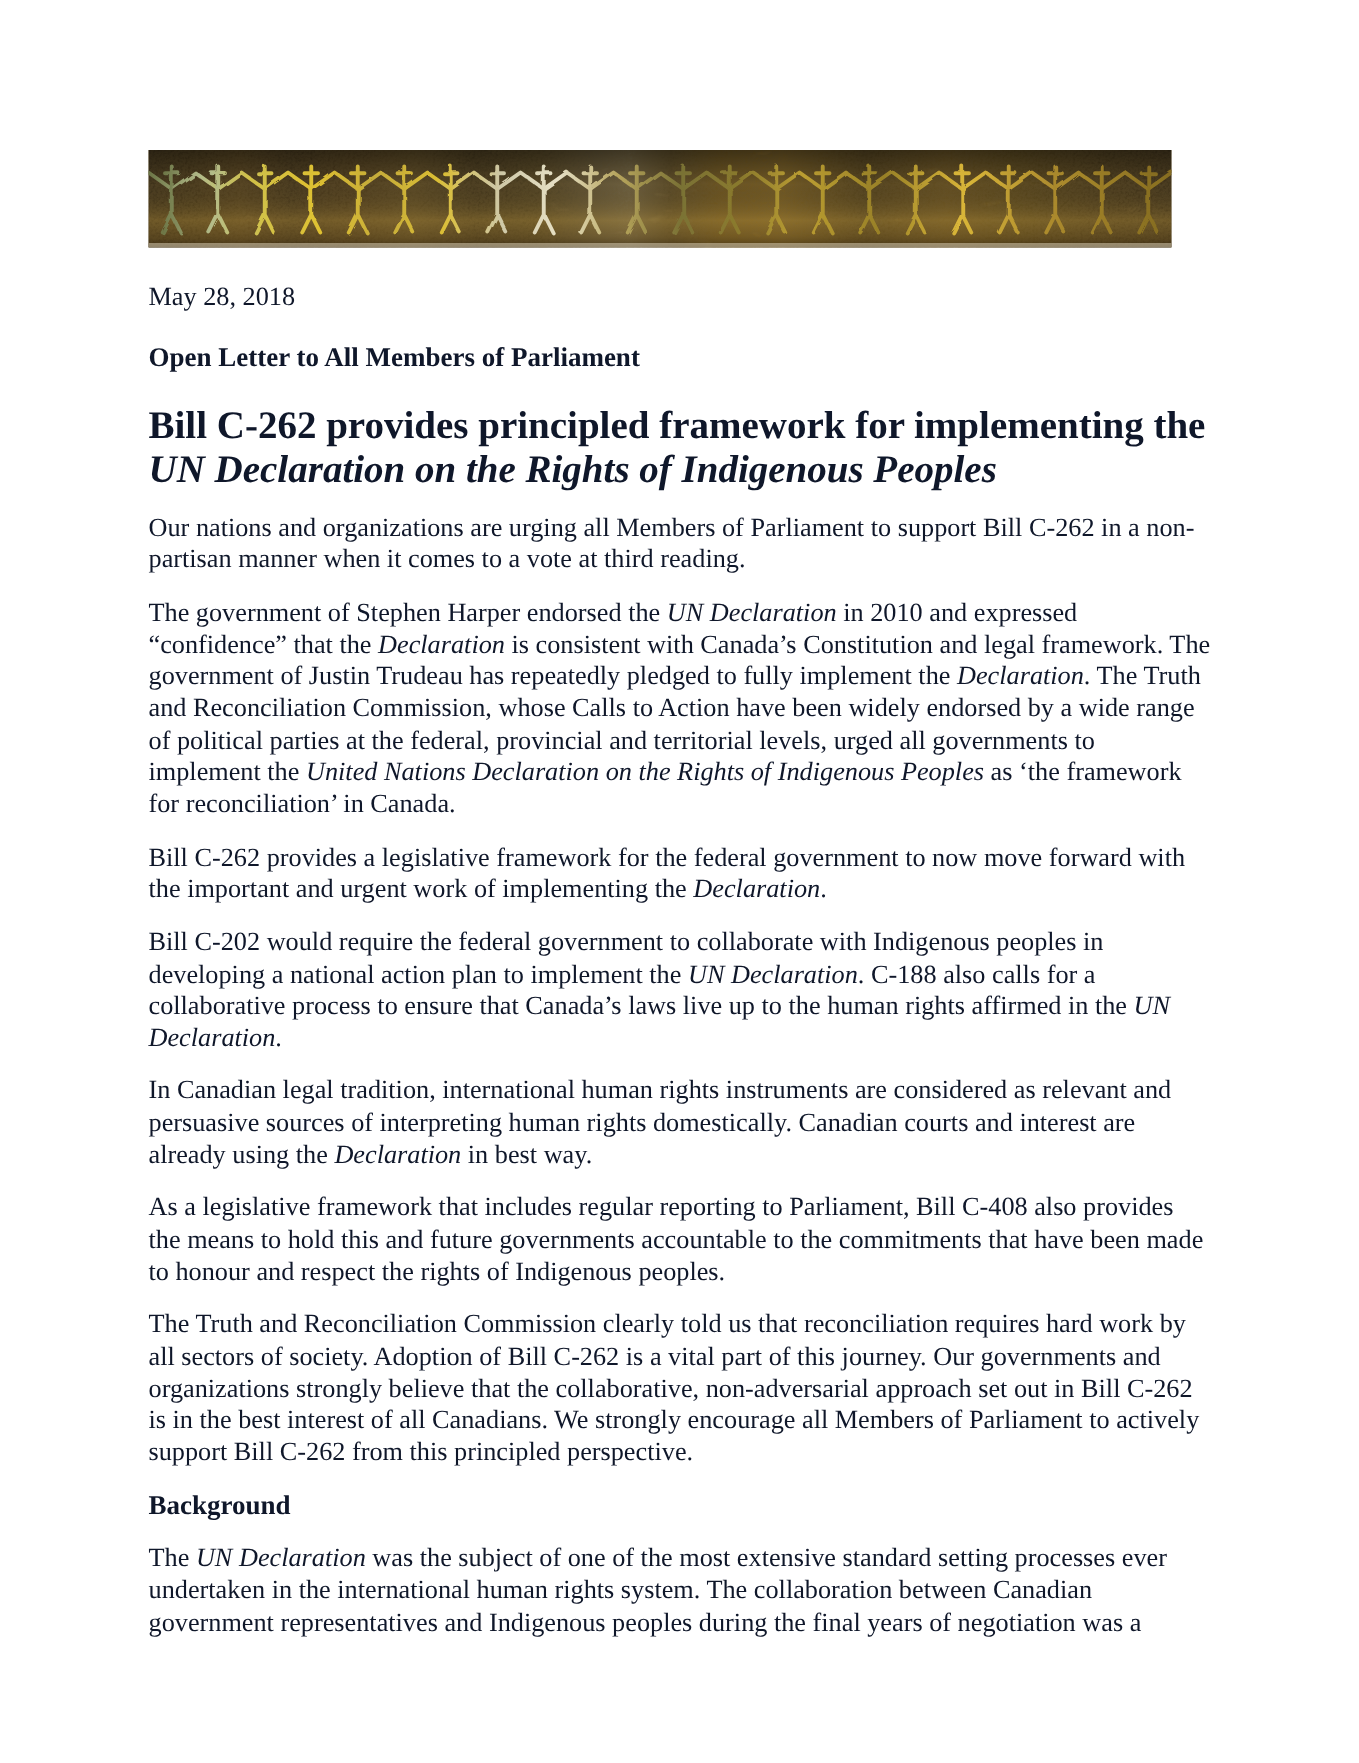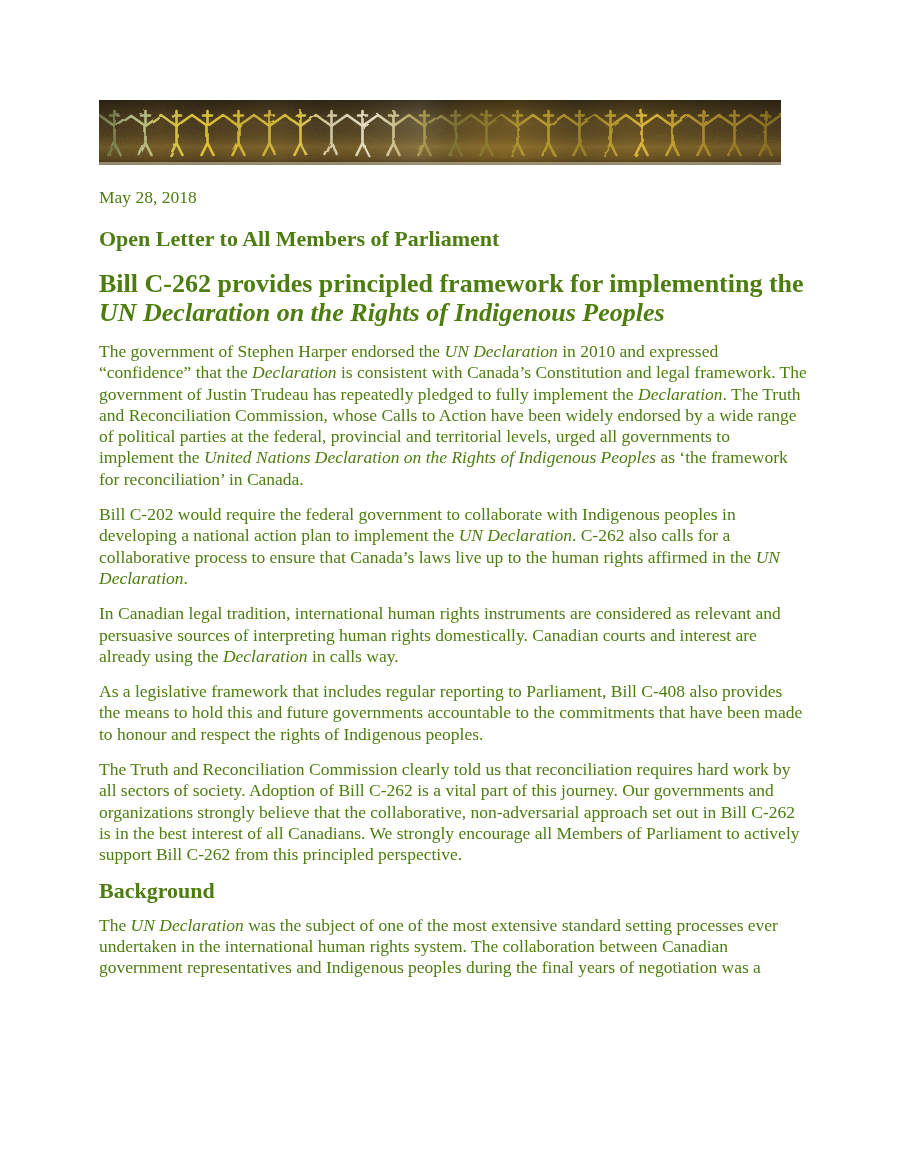--- a/index.html
+++ b/index.html
@@ -4,54 +4,54 @@
 <style>
   html, body { margin: 0; padding: 0; background: #ffffff; }
   .page {
     position: relative;
     width: 906px;
     height: 1175px;
     box-sizing: border-box;
     padding: 100px 99px 0 99px;
     background: #ffffff;
     font-family: "Liberation Serif", "DejaVu Serif", serif;
-    color: #4d7c0f;
+    color: #0f172a;
     overflow: hidden;
   }
   .banner {
     width: 682px;
     height: 65px;
     display: block;
   }
   .banner svg { display: block; }
   .date {
     font-size: 17.5px;
     line-height: 21px;
     margin: 22px 0 0 0;
   }
   .salutation {
-    font-size: 22px;
+    font-size: 18px;
     line-height: 21px;
     font-weight: 700;
     margin: 20px 0 0 0;
   }
   .title {
     font-size: 26px;
     line-height: 29px;
     font-weight: 700;
     margin: 20px 0 0 0;
   }
   .title em { font-style: italic; }
   .letter-body p.body {
     font-size: 17.5px;
     line-height: 21.3px;
     margin: 14px 0 0 0;
   }
   .letter-body p.heading {
-    font-size: 22px;
+    font-size: 18px;
     line-height: 21.3px;
     font-weight: 700;
     margin: 14px 0 0 0;
   }
   .letter-body em { }
 </style>
 </head>
 <body>
 
 <div class="page">
@@ -129,22 +129,24 @@
     </svg>
   </div>
 
   <p class="date">May 28, 2018</p>
 
   <p class="salutation">Open Letter to All Members of Parliament</p>
 
   <h1 class="title"><span>Bill C-262 provides principled framework for implementing the </span><em>UN Declaration on the Rights of Indigenous Peoples</em></h1>
 
   <div class="letter-body">
+      <p class="body"><span>Our nations and organizations are urging all Members of Parliament to support Bill C-262 in a non-partisan manner when it comes to a vote at third reading.</span></p>
       <p class="body"><span>The government of Stephen Harper endorsed the </span><em>UN Declaration</em><span> in 2010 and expressed “confidence” that the </span><em>Declaration</em><span> is consistent with Canada’s Constitution and legal framework. The government of Justin Trudeau has repeatedly pledged to fully implement the </span><em>Declaration</em><span>. The Truth and Reconciliation Commission, whose Calls to Action have been widely endorsed by a wide range of political parties at the federal, provincial and territorial levels, urged all governments to implement the </span><em>United Nations Declaration on the Rights of Indigenous Peoples</em><span> as ‘the framework for reconciliation’ in Canada.</span></p>
-      <p class="body"><span>Bill C-202 would require the federal government to collaborate with Indigenous peoples in developing a national action plan to implement the </span><em>UN Declaration</em><span>. C-262 also calls for a collaborative process to ensure that Canada’s laws live up to the human rights affirmed in the </span><em>UN Declaration</em><span>.</span></p>
-      <p class="body"><span>In Canadian legal tradition, international human rights instruments are considered as relevant and persuasive sources of interpreting human rights domestically. Canadian courts and interest are already using the </span><em>Declaration</em><span> in calls way.</span></p>
+      <p class="body"><span>Bill C-262 provides a legislative framework for the federal government to now move forward with the important and urgent work of implementing the </span><em>Declaration</em><span>.</span></p>
+      <p class="body"><span>Bill C-202 would require the federal government to collaborate with Indigenous peoples in developing a national action plan to implement the </span><em>UN Declaration</em><span>. C-188 also calls for a collaborative process to ensure that Canada’s laws live up to the human rights affirmed in the </span><em>UN Declaration</em><span>.</span></p>
+      <p class="body"><span>In Canadian legal tradition, international human rights instruments are considered as relevant and persuasive sources of interpreting human rights domestically. Canadian courts and interest are already using the </span><em>Declaration</em><span> in best way.</span></p>
       <p class="body"><span>As a legislative framework that includes regular reporting to Parliament, Bill C-408 also provides the means to hold this and future governments accountable to the commitments that have been made to honour and respect the rights of Indigenous peoples.</span></p>
       <p class="body"><span>The Truth and Reconciliation Commission clearly told us that reconciliation requires hard work by all sectors of society. Adoption of Bill C-262 is a vital part of this journey. Our governments and organizations strongly believe that the collaborative, non-adversarial approach set out in Bill C-262 is in the best interest of all Canadians. We strongly encourage all Members of Parliament to actively support Bill C-262 from this principled perspective.</span></p>
       <p class="heading"><span>Background</span></p>
       <p class="body"><span>The </span><em>UN Declaration</em><span> was the subject of one of the most extensive standard setting processes ever undertaken in the international human rights system. The collaboration between Canadian government representatives and Indigenous peoples during the final years of negotiation was a</span></p>
     </div>
 
 </div>
 
 </body></html>

